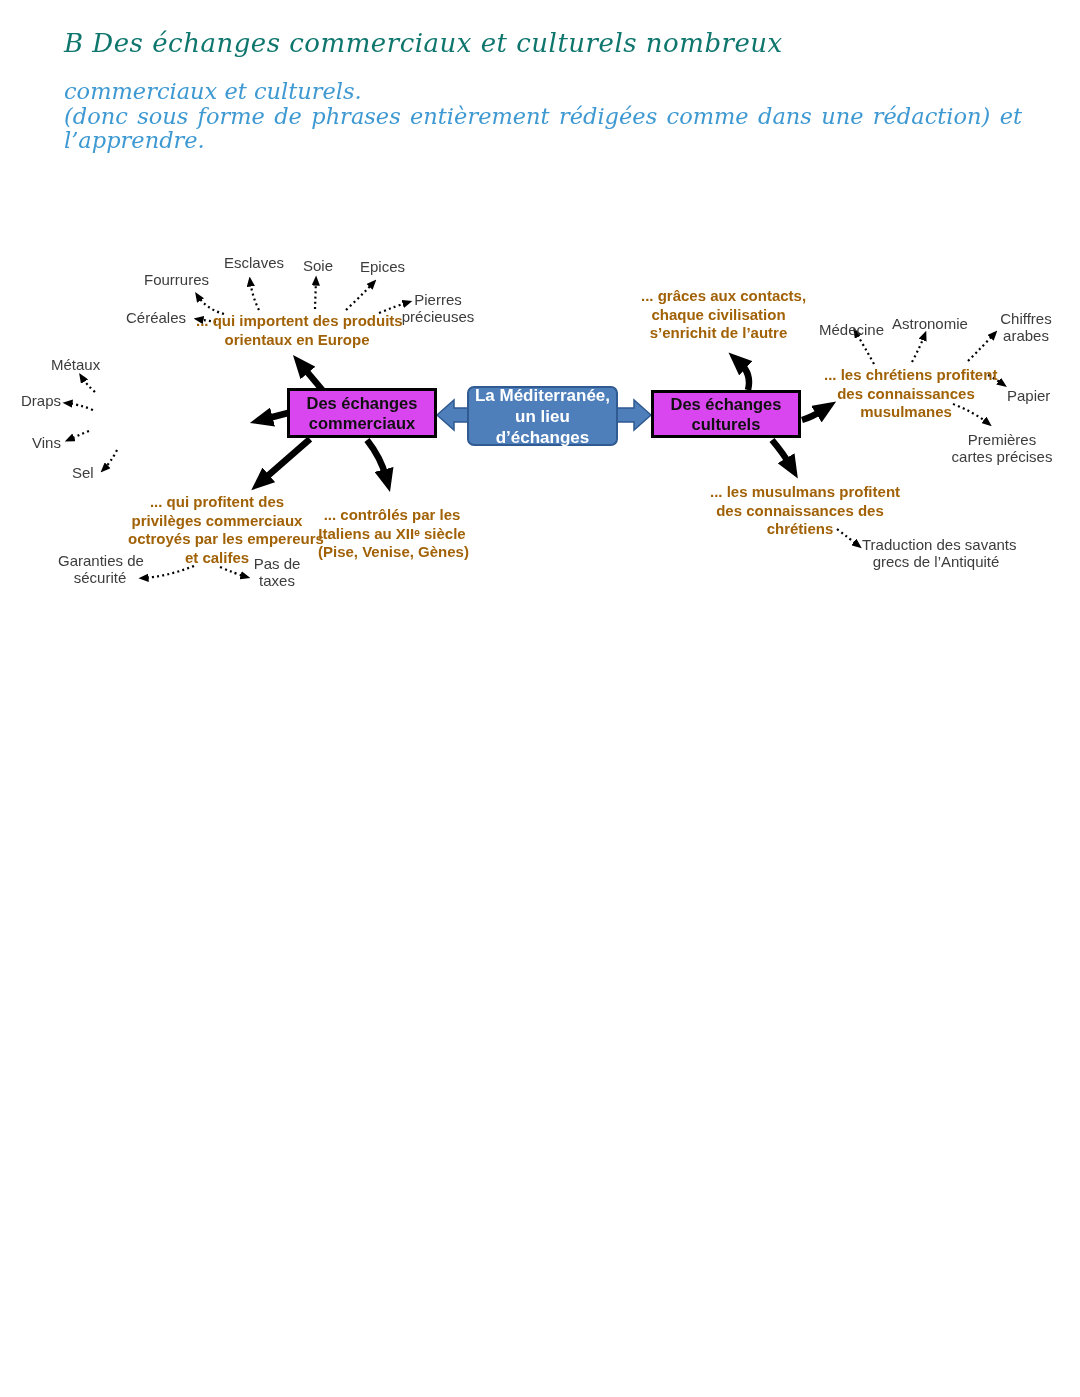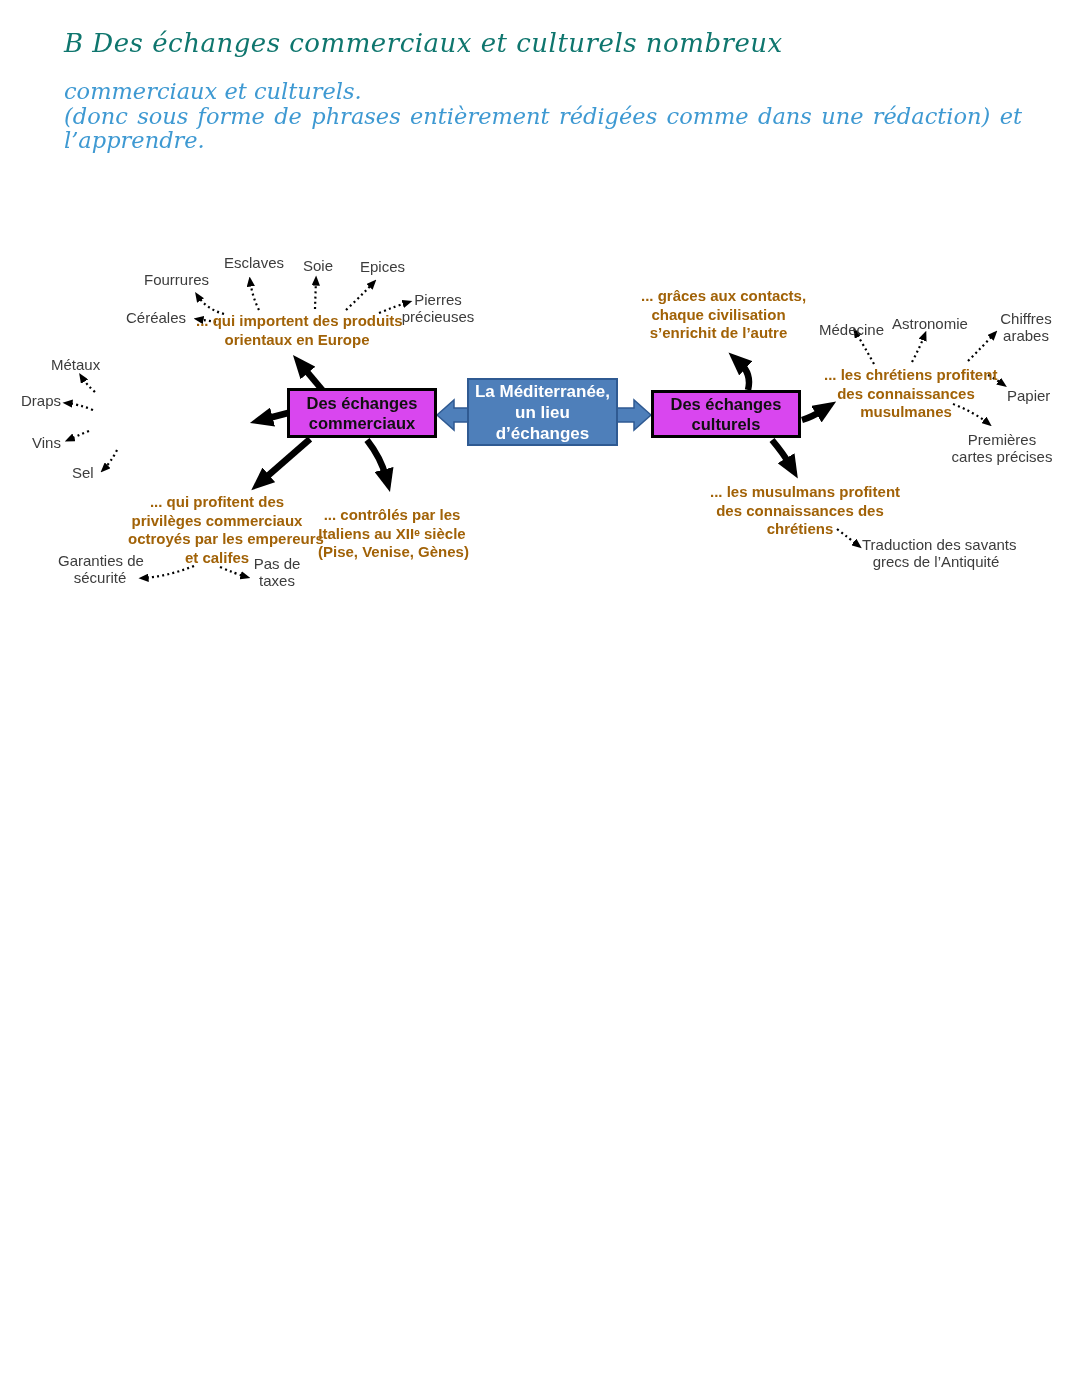--- a/index.html
+++ b/index.html
@@ -99,21 +99,21 @@
       <path d="M 220 567 Q 236 574 247 577" marker-end="url(#ms)"></path>
       <path d="M 874 364 Q 864 346 855 331" marker-end="url(#ms)"></path>
       <path d="M 912 362 Q 920 347 925 334" marker-end="url(#ms)"></path>
       <path d="M 968 361 Q 983 346 995 333" marker-end="url(#ms)"></path>
       <path d="M 988 375 Q 997 380 1004 385" marker-end="url(#ms)"></path>
       <path d="M 953 404 Q 974 412 989 424" marker-end="url(#ms)"></path>
       <path d="M 837 529 Q 850 539 859 546" marker-end="url(#ms)"></path>
     </g>
   </svg>
 
-  <div class="mm-box blue" style="left:467px; top:148px; width:151px; height:68px;">
+  <div class="mm-box blue" style="left:467px; top:156px; width:151px; height:60px;border-radius:7px;">
     <div>La Méditerranée,</div>
     <div>un lieu</div>
     <div>d’échanges</div>
   </div>
 
   <div class="mm-box" style="left:287px; top:158px; width:150px; height:50px;">
     <div>Des échanges</div>
     <div>commerciaux</div>
   </div>
 

